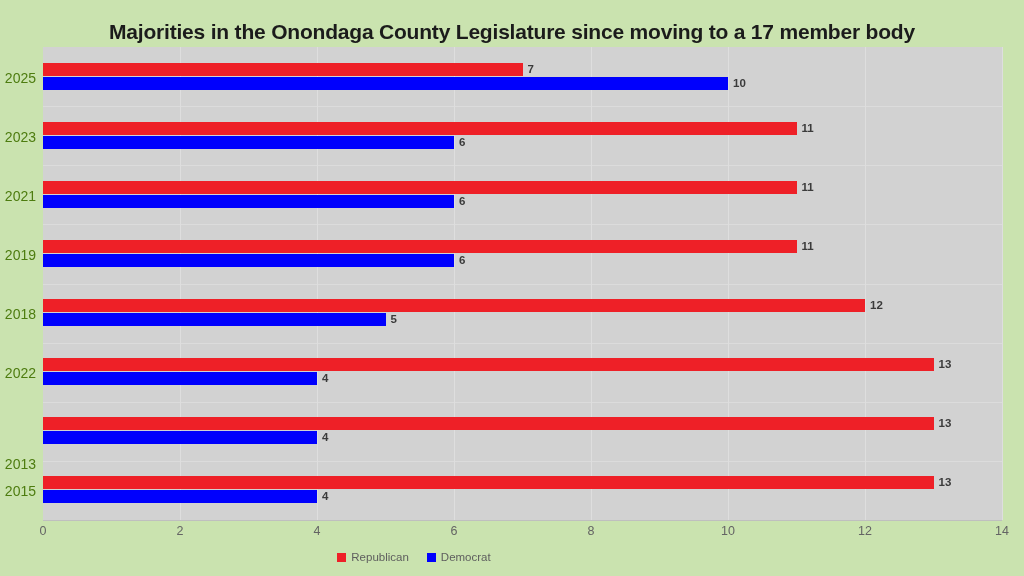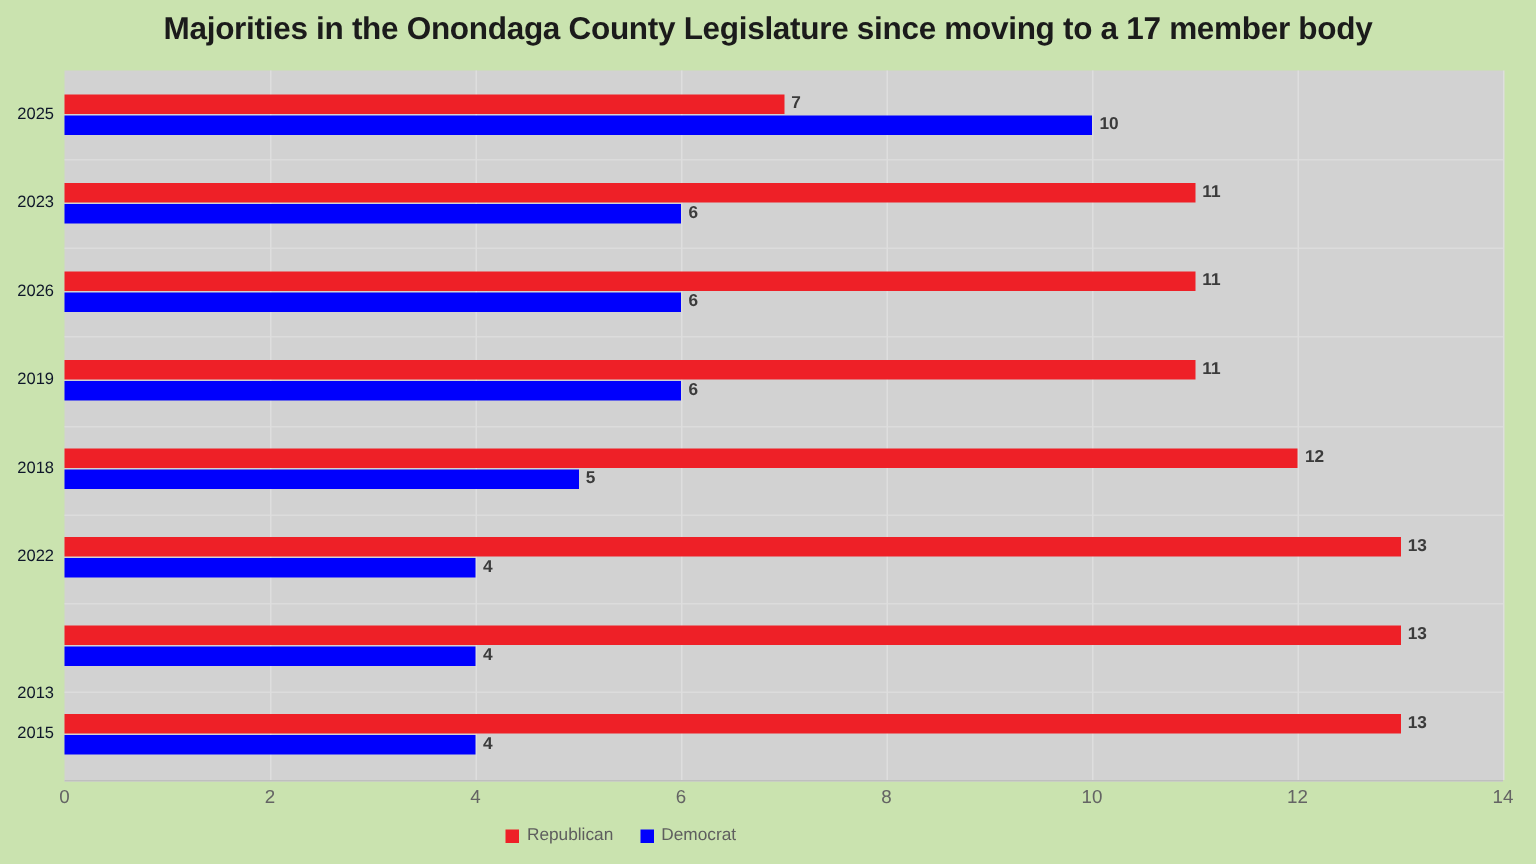--- a/index.html
+++ b/index.html
@@ -18,21 +18,21 @@
   #chart-root {
     position: absolute;
     inset: 0;
     width: 1024px;
     height: 576px;
   }
 
   
   #chart-title {
     position: absolute;
-    top: 8px;
+    top: 20px;
     left: 0;
     width: 1024px;
     text-align: center;
     font-size: 21px;
     font-weight: 600;
     color: #1b1b1b;
     letter-spacing: -0.2px;
     white-space: nowrap;
   }
 
@@ -106,22 +106,22 @@
     left: 0;
     top: 47px;
     width: 36px;
     height: 473px;
   }
   .ylabel {
     position: absolute;
     right: 0;
     width: 36px;
     text-align: right;
-    font-size: 11px;
-    color: #0f172a;
+    font-size: 14px;
+    color: #4d7c0f;
     white-space: nowrap;
   }
 
   
   #x-axis-line {
     position: absolute;
     left: 43px;
     top: 520px;
     width: 959px;
     height: 1px;
@@ -174,21 +174,21 @@
 </head>
 <body>
 
 <div id="chart-root">
 
   <div id="chart-title">Majorities in the Onondaga County Legislature since moving to a 17 member body</div>
 
   <div id="y-axis-labels">
       <div class="ylabel" style="top: 22.5625px;">2025</div>
       <div class="ylabel" style="top: 81.6875px;">2023</div>
-      <div class="ylabel" style="top: 140.812px;">2026</div>
+      <div class="ylabel" style="top: 140.812px;">2021</div>
       <div class="ylabel" style="top: 199.938px;">2019</div>
       <div class="ylabel" style="top: 259.062px;">2018</div>
       <div class="ylabel" style="top: 318.188px;">2022</div>
       <div class="ylabel" style="top: 377.312px; margin-top: 32px;">2013</div>
       <div class="ylabel" style="top: 436.438px;">2015</div>
     </div>
 
   <div id="plot-area">
     <div id="gridlines-horizontal">
         <div class="hgrid" style="top: 59px;"></div>

